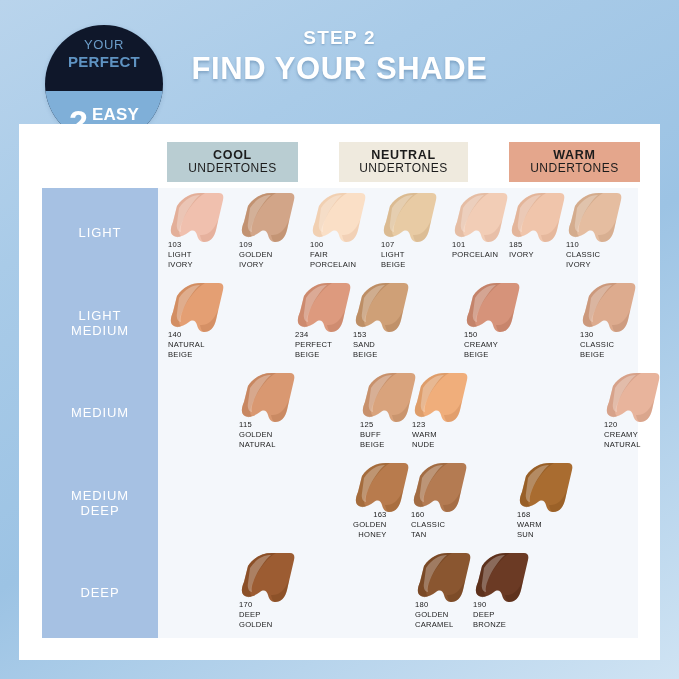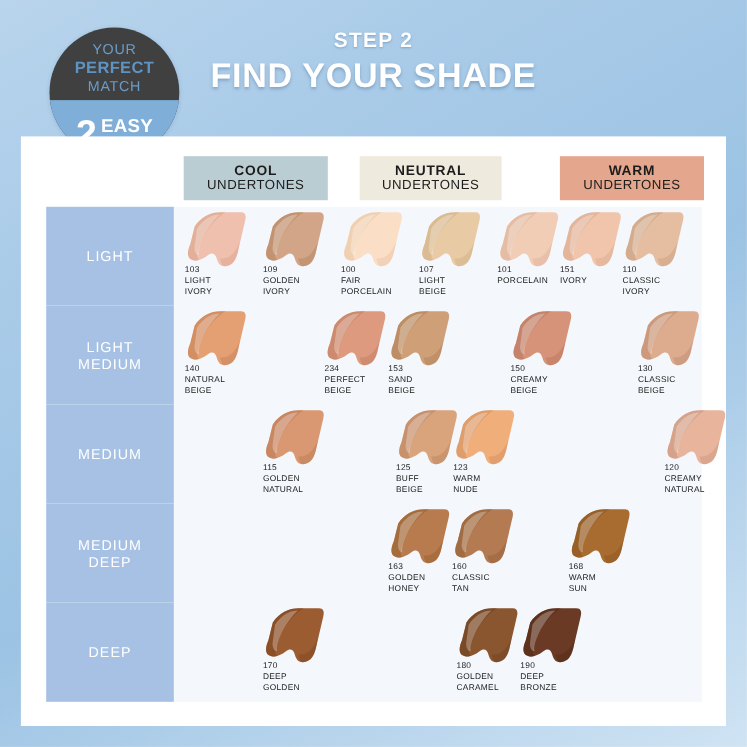--- a/index.html
+++ b/index.html
@@ -37,21 +37,21 @@
     text-shadow: 0 2px 3px rgba(70,110,150,.45);
     line-height: 1.1;
   }
 
   
   #badge {
     position: absolute;
     left: 45px; top: 25px;
     width: 118px; height: 118px;
     border-radius: 50%;
-    background: #404040;
+    background: #0f172a;
     overflow: hidden;
     box-shadow: 0 1px 4px rgba(60,100,140,.22);
   }
   #badge-bottom {
     position: absolute;
     left: 0; bottom: 0; width: 118px; height: 52px;
     background: #7fafd8;
   }
   #badge-top-text {
     position: absolute;
@@ -129,40 +129,39 @@
   <div id="title-block">
     <div id="step-label">STEP 2</div>
     <div id="main-title">FIND YOUR SHADE</div>
   </div>
 
   <div id="badge">
     <div id="badge-bottom"></div>
     <div id="badge-top-text">
       <div class="l1">YOUR</div>
       <div class="l2">PERFECT</div>
-      <div class="l3">MATCH</div>
     </div>
     <div id="badge-bot-wrap">
       <div id="badge-num">2</div>
       <div id="badge-words">
         <div class="e">EASY</div>
         <div class="s">STEPS</div>
       </div>
     </div>
   </div>
 
 </div>
 
 <div id="card">
   <div id="undertones">
       <div class="ut" style="left: 148px; width: 131px; background: rgb(185, 205, 210);">
         <div class="t1">COOL</div>
         <div class="t2">UNDERTONES</div>
       </div>
-      <div class="ut" style="left: 308px; width: 129px; background: rgb(239, 234, 222);">
+      <div class="ut" style="left: 320px; width: 129px; background: rgb(239, 234, 222);">
         <div class="t1">NEUTRAL</div>
         <div class="t2">UNDERTONES</div>
       </div>
       <div class="ut" style="left: 490px; width: 131px; background: rgb(228, 166, 140);">
         <div class="t1">WARM</div>
         <div class="t2">UNDERTONES</div>
       </div>
     </div>
   <div id="rows-container">
       <div class="row" style="top: 64px;">
@@ -234,21 +233,21 @@
         </div>
         <div class="shade" style="left: 489px;">
           <div class="smear">
             <svg viewBox="0 0 64 52" xmlns="http://www.w3.org/2000/svg">
               <path d="M10 14 C16 5, 24 1, 34 1 L52 1 C56 1, 57 4, 56 8 L49 38 C47 46, 43 50, 37 50 C33 50, 31 47, 30 43 C29 39, 26 37, 22 40 C17 44, 11 46, 7 44 C3 42, 3 37, 6 30 Z" fill="#f0c5ab"></path>
               <path d="M10 14 C16 5, 24 1, 34 1 L38 1 C29 6, 20 18, 15 30 C12 37, 11 42, 14 44 C11 46, 9 45, 7 44 C3 42, 3 37, 6 30 Z" fill="#d9a88c" opacity="0.55"></path>
               <path d="M33 43 C34 47, 35 50, 37 50 C43 50, 47 46, 49 38 L51 28 C47 38, 41 44, 33 43 Z" fill="#d9a88c" opacity="0.45"></path>
               <path d="M12 16 C18 7, 25 3, 33 3 C27 8, 20 18, 16 28 C14 33, 13 37, 14 40 C11 40, 9 36, 10 31 Z" fill="#ffffff" opacity="0.28"></path>
             </svg>
           </div>
-          <div class="shade-txt">151
+          <div class="shade-txt">185
 IVORY</div>
         </div>
         <div class="shade" style="left: 546px;">
           <div class="smear">
             <svg viewBox="0 0 64 52" xmlns="http://www.w3.org/2000/svg">
               <path d="M10 14 C16 5, 24 1, 34 1 L52 1 C56 1, 57 4, 56 8 L49 38 C47 46, 43 50, 37 50 C33 50, 31 47, 30 43 C29 39, 26 37, 22 40 C17 44, 11 46, 7 44 C3 42, 3 37, 6 30 Z" fill="#e5bda0"></path>
               <path d="M10 14 C16 5, 24 1, 34 1 L38 1 C29 6, 20 18, 15 30 C12 37, 11 42, 14 44 C11 46, 9 45, 7 44 C3 42, 3 37, 6 30 Z" fill="#c79e7e" opacity="0.55"></path>
               <path d="M33 43 C34 47, 35 50, 37 50 C43 50, 47 46, 49 38 L51 28 C47 38, 41 44, 33 43 Z" fill="#c79e7e" opacity="0.45"></path>
               <path d="M12 16 C18 7, 25 3, 33 3 C27 8, 20 18, 16 28 C14 33, 13 37, 14 40 C11 40, 9 36, 10 31 Z" fill="#ffffff" opacity="0.28"></path>
             </svg>
@@ -381,21 +380,21 @@
           </div>
           <div class="shade-txt">120
 CREAMY
 NATURAL</div>
         </div>
       </div>
       <div class="row" style="top: 334px;">
         <div class="row-band"></div>
         <div class="row-label" style="white-space: pre-line;">MEDIUM
 DEEP</div>
-        <div class="shade" style="left: 333px;">
+        <div class="shade" style="left: 333px; text-align: right;">
           <div class="smear">
             <svg viewBox="0 0 64 52" xmlns="http://www.w3.org/2000/svg">
               <path d="M10 14 C16 5, 24 1, 34 1 L52 1 C56 1, 57 4, 56 8 L49 38 C47 46, 43 50, 37 50 C33 50, 31 47, 30 43 C29 39, 26 37, 22 40 C17 44, 11 46, 7 44 C3 42, 3 37, 6 30 Z" fill="#b87b4d"></path>
               <path d="M10 14 C16 5, 24 1, 34 1 L38 1 C29 6, 20 18, 15 30 C12 37, 11 42, 14 44 C11 46, 9 45, 7 44 C3 42, 3 37, 6 30 Z" fill="#96602f" opacity="0.55"></path>
               <path d="M33 43 C34 47, 35 50, 37 50 C43 50, 47 46, 49 38 L51 28 C47 38, 41 44, 33 43 Z" fill="#96602f" opacity="0.45"></path>
               <path d="M12 16 C18 7, 25 3, 33 3 C27 8, 20 18, 16 28 C14 33, 13 37, 14 40 C11 40, 9 36, 10 31 Z" fill="#ffffff" opacity="0.28"></path>
             </svg>
           </div>
           <div class="shade-txt">163
 GOLDEN

